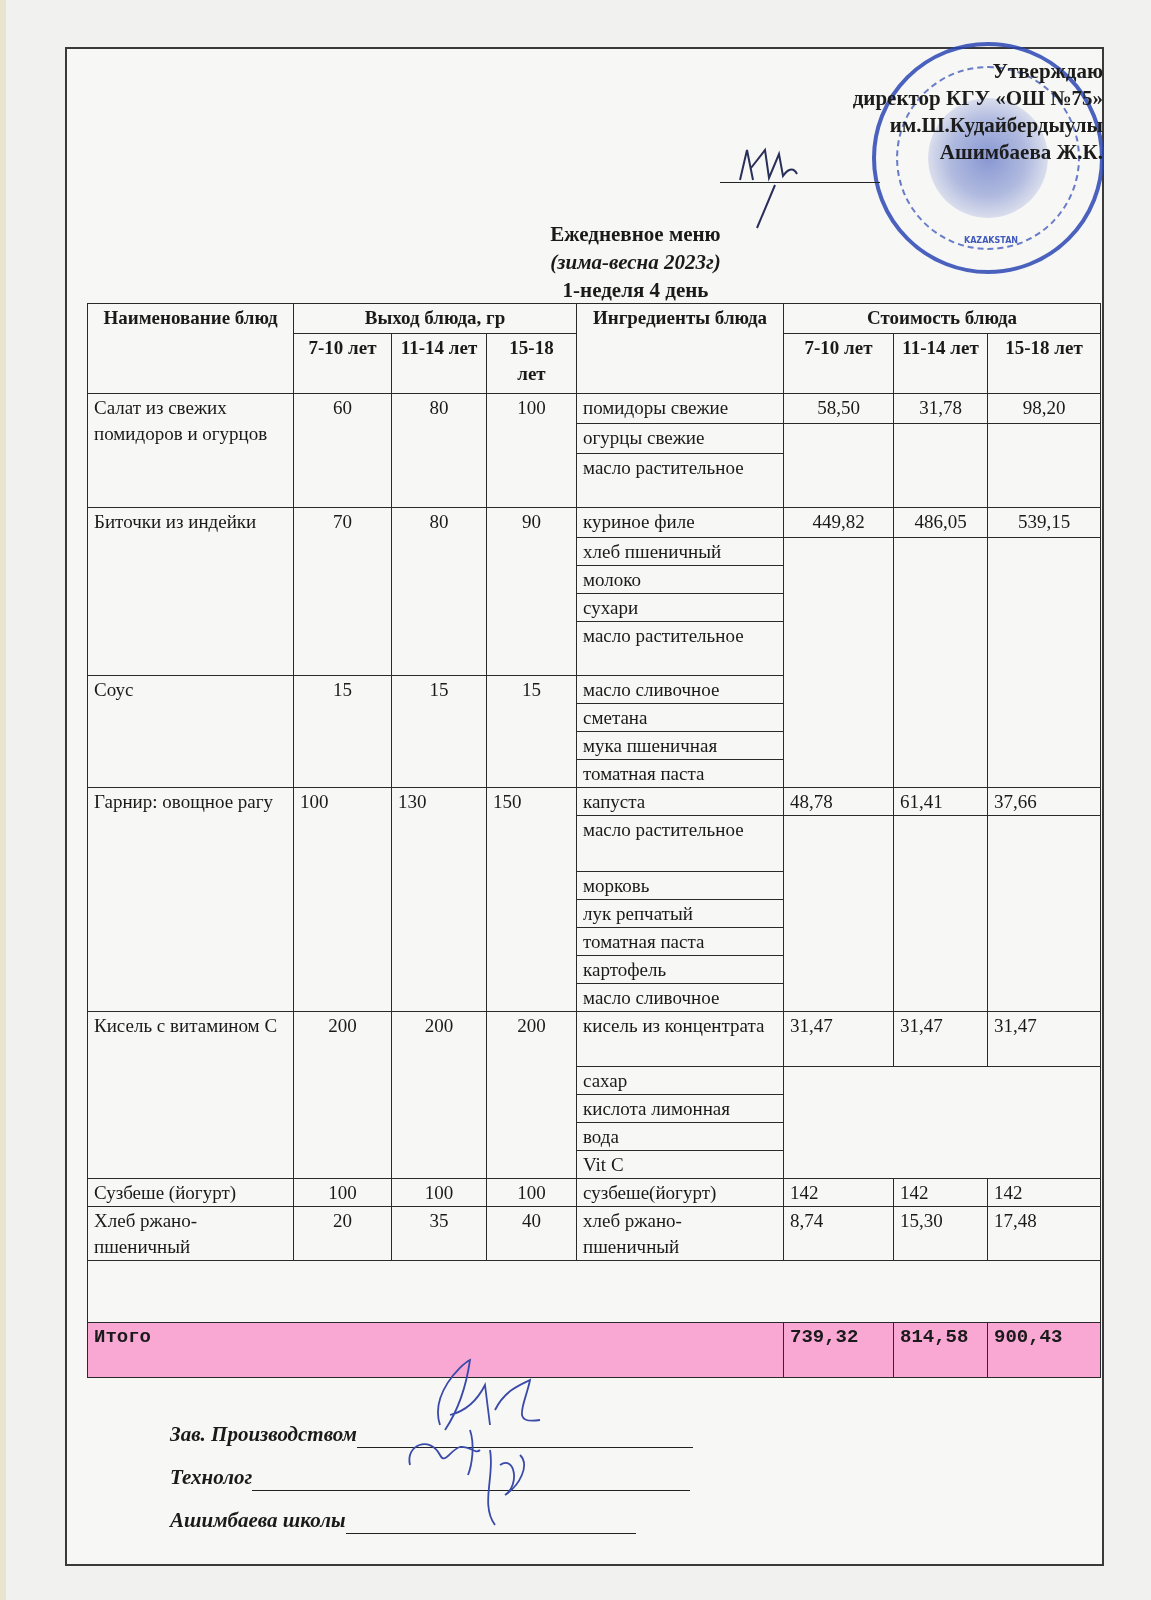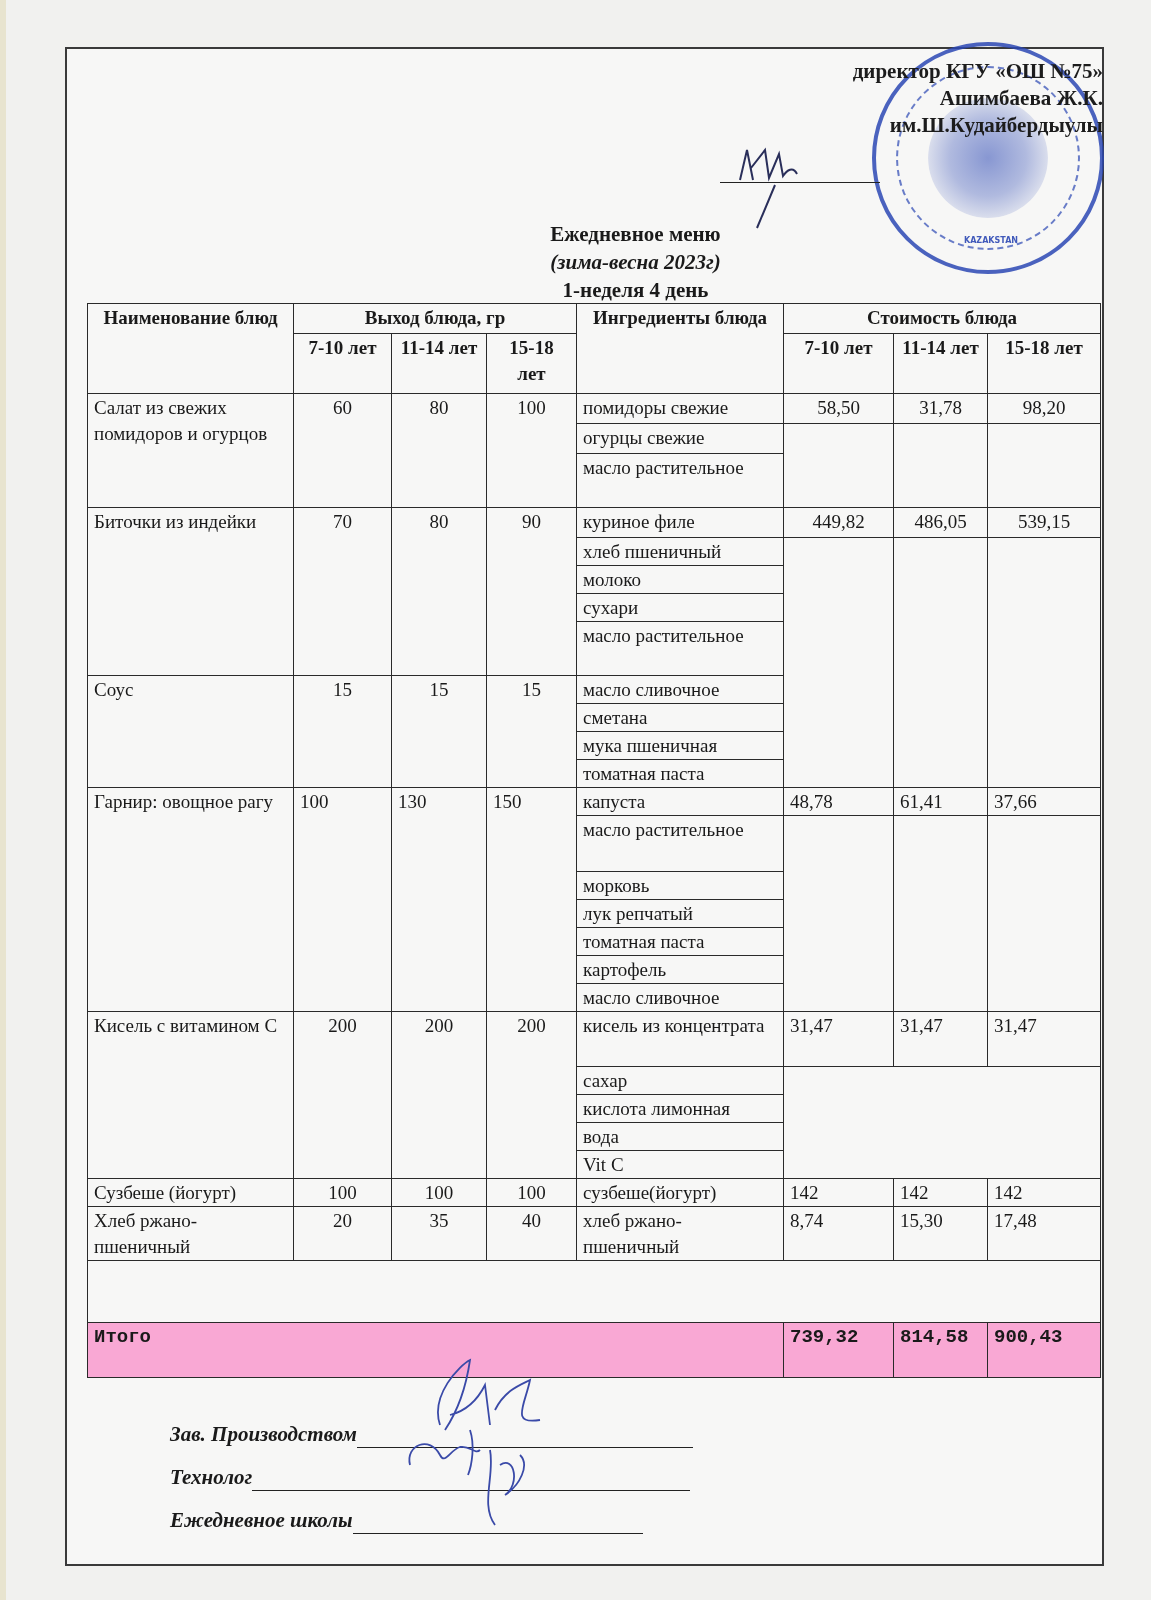--- a/index.html
+++ b/index.html
@@ -82,23 +82,24 @@
 
 <div class="frame"></div>
 
 <div class="stamp">
   <div class="stamp-inner"></div>
   <div class="stamp-emblem"></div>
   <div class="stamp-label">KAZAKSTAN</div>
 </div>
 
 <div class="approve">
+  <div>Утверждаю</div>
   <div>директор КГУ «ОШ №75»</div>
+  <div>им.Ш.Кудайбердыулы</div>
   <div>Ашимбаева Ж.К.</div>
-  <div>им.Ш.Кудайбердыулы</div>
 </div>
 <div class="sign-line-dir"></div>
 <svg class="abs" style="left:735px;top:140px;" width="70" height="90">
   <path d="M5 40 L12 10 L18 40 M16 28 L30 10 L34 38 L44 14 L48 36 C52 30 58 26 62 34 M40 45 L22 88" stroke="#2a2f5a" stroke-width="2" fill="none"></path>
 </svg>
 
 <div class="title-block" style="top:220px;left:60px;">
   <div>Ежедневное меню</div>
   <div class="italic">(зима-весна 2023г)</div>
   <div>1-неделя 4 день</div>
@@ -288,21 +289,21 @@
 <div class="signatures">
   <div class="sig-row">
     <span>Зав. Производством</span>
     <span class="sig-line" style="width:336px"></span>
   </div>
   <div class="sig-row">
     <span>Технолог</span>
     <span class="sig-line" style="width:438px"></span>
   </div>
   <div class="sig-row">
-    <span>Ежедневное школы</span>
+    <span>Ашимбаева школы</span>
     <span class="sig-line" style="width:290px"></span>
   </div>
 </div>
 
 <svg class="abs" style="left:400px;top:1355px;" width="160" height="180">
   <path d="M40 70 C30 40 60 10 70 5 C65 40 55 60 45 75 M50 60 C70 55 80 40 85 30 L90 70 M95 55 C105 35 120 30 130 25 C125 50 110 70 140 65" stroke="#3a4aa8" stroke-width="1.8" fill="none"></path>
   <path d="M10 110 C5 90 30 80 40 100 C45 110 50 95 60 92 C70 90 75 100 80 95 M70 75 C75 90 72 110 68 120" stroke="#3a4aa8" stroke-width="1.8" fill="none"></path>
   <path d="M90 95 C95 120 80 150 95 170 M100 110 C115 100 120 130 105 140 C120 130 130 110 120 100" stroke="#3a4aa8" stroke-width="1.8" fill="none"></path>
 </svg>
 

